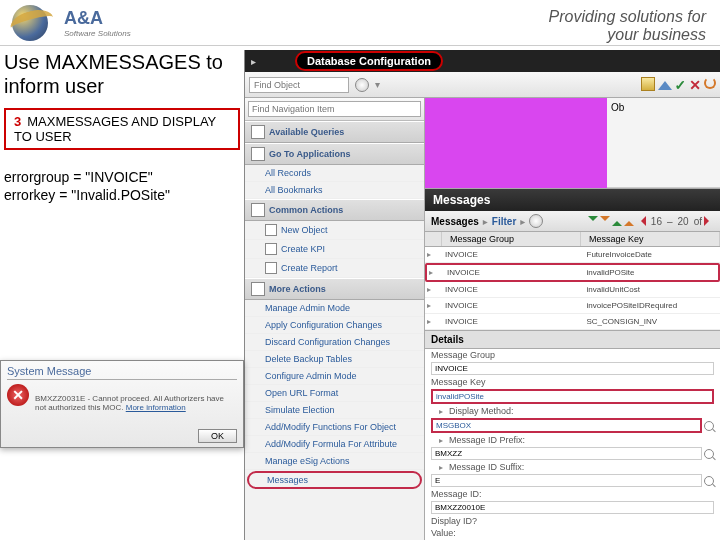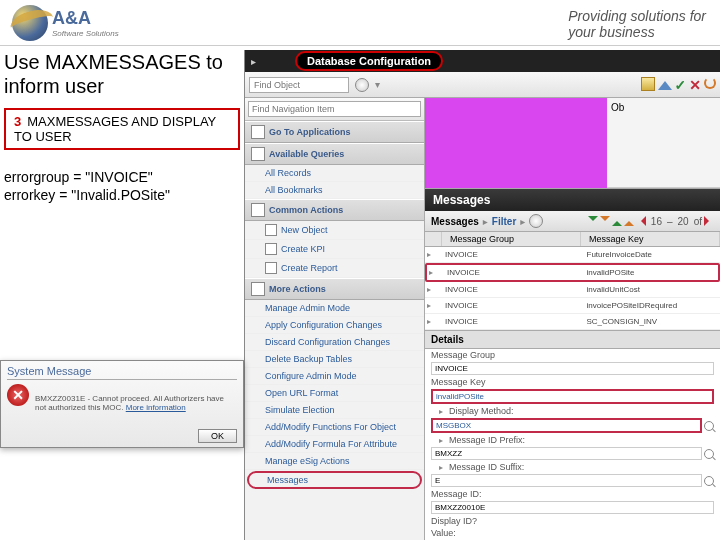--- a/index.html
+++ b/index.html
@@ -1,23 +1,23 @@
 <!DOCTYPE html>
 <html><head>
 <meta charset="utf-8">
 <style>
   * { box-sizing: border-box; margin: 0; padding: 0; }
   body { width: 720px; height: 540px; font-family: Arial, sans-serif; font-size: 10px; background: #fff; position: relative; overflow: hidden; }
   .top-bar { height: 46px; background: #fff; display: flex; align-items: center; padding: 0 12px; position: relative; border-bottom: 1px solid #ccc; }
-  .logo { display: flex; align-items: center; gap: 4px; }
+  .logo { display: flex; align-items: center; gap: 16px; }
   .logo-circle { width: 36px; height: 36px; border-radius: 50%; background: radial-gradient(circle at 30% 30%, #f5d76e, #4a6a9c 60%, #2c3e5c); position: relative; }
   .logo-swoosh { position: absolute; width: 44px; height: 24px; left: -2px; top: 6px; border-top: 8px solid #d4a843; border-radius: 50% 50% 0 0; transform: rotate(-15deg); opacity: 0.85; }
   .logo-text { color: #4a6a9c; font-size: 18px; font-weight: bold; }
   .logo-sub { color: #7a7a7a; font-size: 8px; font-style: italic; }
-  .tagline { position: absolute; right: 14px; top: 8px; color: #555; font-style: italic; font-size: 14px; text-align: left; }
+  .tagline { position: absolute; right: 14px; top: 8px; color: #555; font-style: italic; font-size: 16px; text-align: right; }
   .left-col { position: absolute; left: 4px; top: 50px; width: 236px; }
   .title { font-size: 20px; font-weight: 400; line-height: 1.2; margin-bottom: 10px; }
   .step-box { border: 2px solid #c00; padding: 4px 8px; display: inline-block; font-size: 13px; margin-bottom: 18px; }
   .step-box::before { content: attr(data-num); color: #c00; font-weight: bold; margin-right: 6px; }
   .code-text { font-size: 14px; line-height: 1.3; }
   .screenshot { position: absolute; left: 244px; top: 50px; width: 476px; height: 490px; background: #e6e6e6; border-left: 1px solid #888; }
   .dark-bar { background: #222; color: #fff; height: 22px; display: flex; align-items: center; padding: 0 6px; position: relative; }
   .dark-section { background: #000; color: #fff; padding: 2px 10px; border-radius: 10px; border: 2px solid #c00; font-size: 11px; font-weight: bold; position: absolute; left: 50px; }
   .tool-row { background: linear-gradient(#f8f8f8,#e2e2e2); height: 26px; display: flex; align-items: center; padding: 0 4px; border-bottom: 1px solid #aaa; gap: 6px; }
   .find-input { background: #fff; border: 1px solid #aaa; padding: 2px 4px; font-size: 9px; width: 100px; color: #999; }
@@ -133,25 +133,25 @@
       <span class="ti-r"></span>
     </div>
   </div>
   <div class="split">
     <div class="nav-pane">
       <div class="nav-find">
         <input placeholder="Find Navigation Item" style="">
       </div>
       <div class="nav-section">
           <span class="section-icon"></span>
+          <span>Available Queries</span>
+        </div>
+      <div class="nav-section">
+          <span class="section-icon"></span>
           <span>Go To Applications</span>
-        </div>
-      <div class="nav-section">
-          <span class="section-icon"></span>
-          <span>Available Queries</span>
         </div>
       <div class="nav-item">All Records</div>
       <div class="nav-item">All Bookmarks</div>
       <div class="nav-section">
           <span class="section-icon"></span>
           <span>Common Actions</span>
         </div>
       <div class="nav-item">
           <span class="nav-icon"></span>
           <span>New Object</span>

